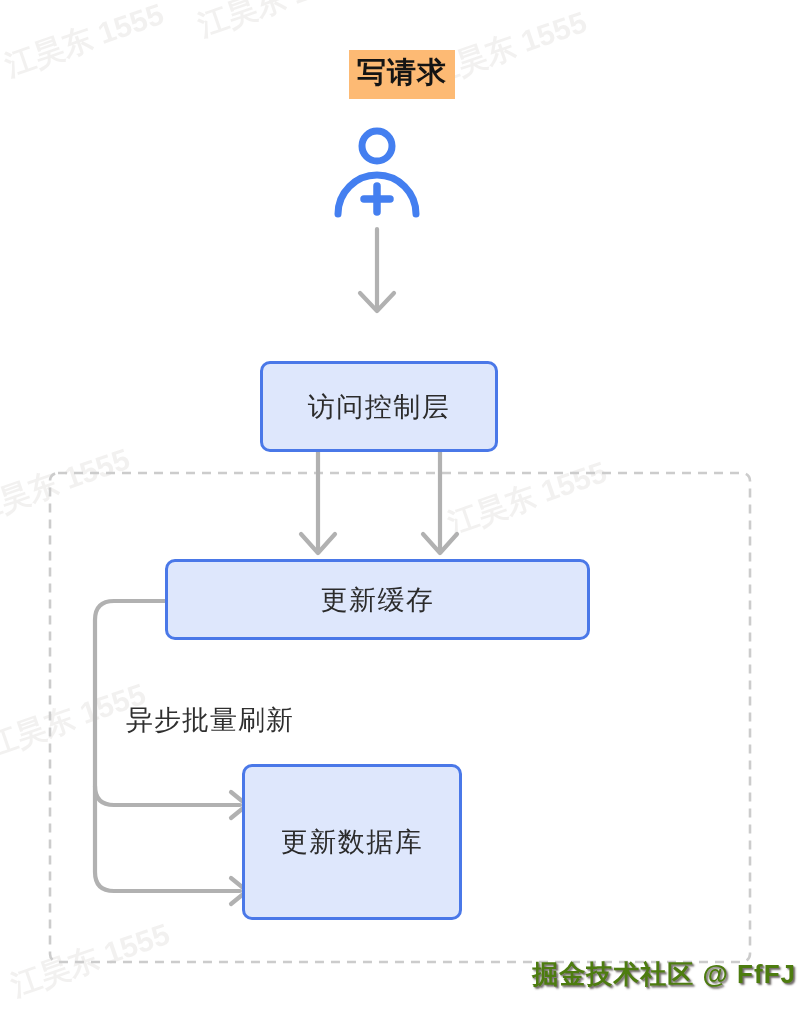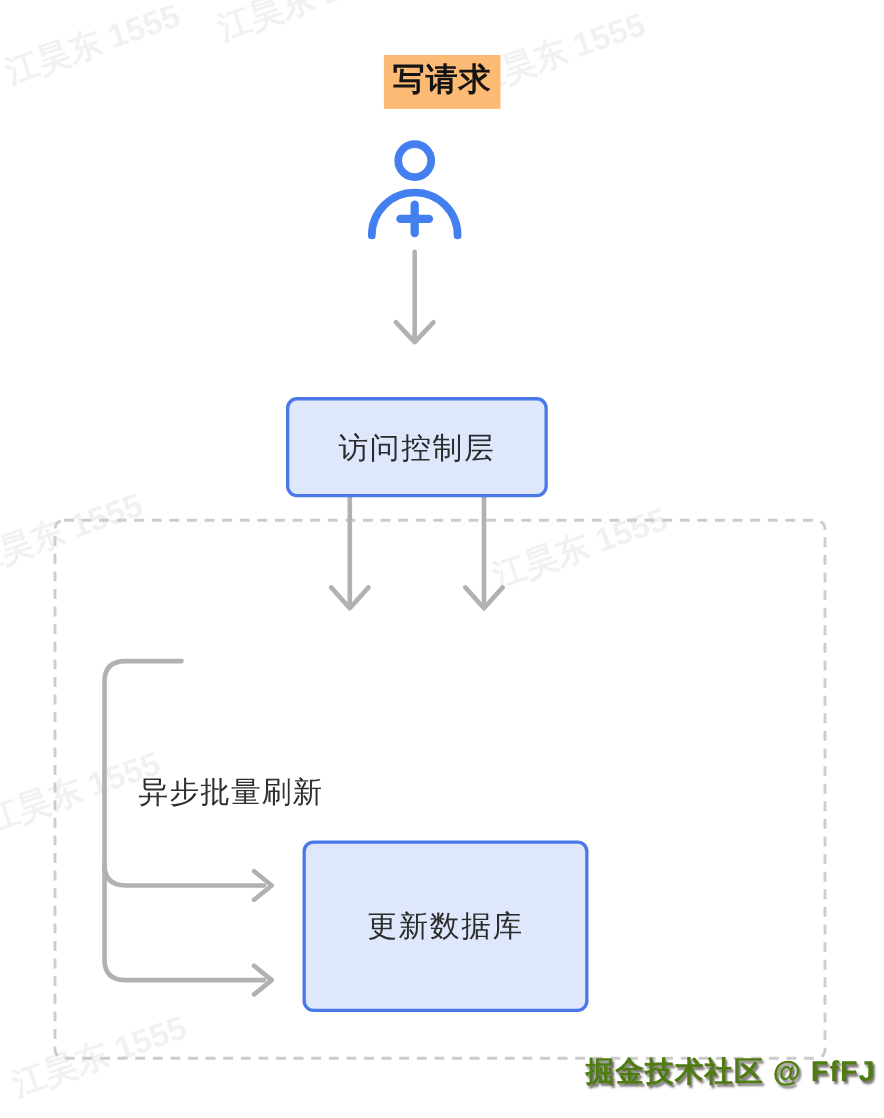--- a/index.html
+++ b/index.html
@@ -45,21 +45,21 @@
     border-radius:10px;
     font-size:27px;
     color:#2b2b2b;
     letter-spacing:1.5px;
     box-sizing:border-box;
     z-index:2;
     white-space:nowrap;
   }
   .node-access   { left:260px; top:320px; width:238px; height:91px;margin-top:41px; }
   .node-cache    { left:165px; top:559px; width:425px; height:81px; }
-  .node-database { left:275px; top:764px; width:260px; height:156px; }
+  .node-database { left:242px; top:764px; width:220px; height:156px; }
   .edge-label {
     position:absolute;
     left:126px; top:702px;
     font-size:27px;
     color:#2f2f2f;
     letter-spacing:1px;
     z-index:2;
     white-space:nowrap;
   }
   .footer {
@@ -120,20 +120,23 @@
       </g>
     </g>
   </svg>
 
   <div class="title">写请求</div>
 
   <div class="node node-access">
     <span>访问控制层</span>
   </div>
 
+  <div class="node node-cache">
+    <span>更新缓存</span>
+  </div>
 
   <div class="node node-database">
     <span>更新数据库</span>
   </div>
 
   <div class="edge-label">异步批量刷新</div>
 
   <div class="footer">掘金技术社区 @ FfFJ</div>
 
 </div>

